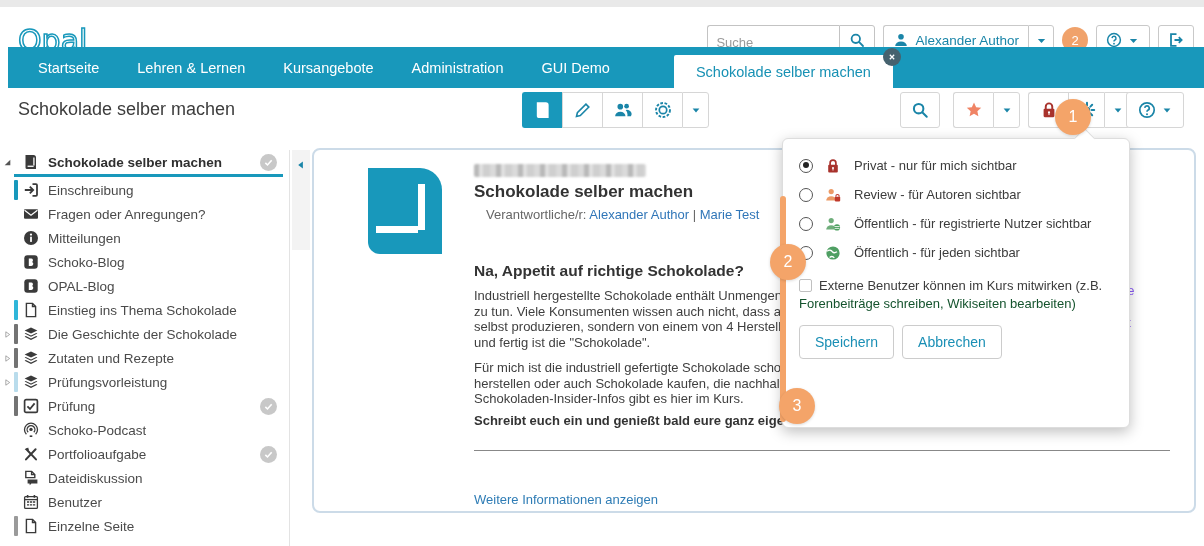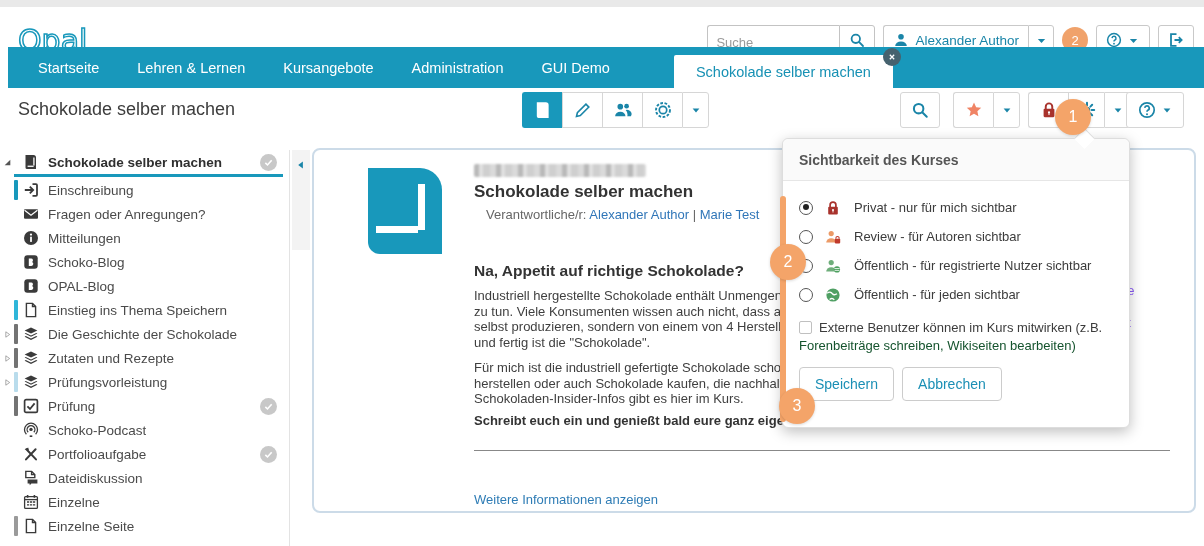--- a/index.html
+++ b/index.html
@@ -394,21 +394,21 @@
       </div>
       <div class="tree-row">
         <span class="tree-caret"></span>
         <span class="tree-marker" style="background: rgb(47, 182, 217);"></span>
         <span class="tree-icon">
           <svg viewBox="0 0 16 16" fill="none" stroke="currentColor" stroke-width="1.4">
             <path d="M3.4 1.4h6.1l3.1 3.1v10.1H3.4z"></path>
             <path d="M9.5 1.4v3.1h3.1"></path>
           </svg>
         </span>
-        <span class="tree-label">Einstieg ins Thema Speichern</span>
+        <span class="tree-label">Einstieg ins Thema Schokolade</span>
       </div>
       <div class="tree-row">
         <span class="tree-caret">
           <svg viewBox="0 0 16 16" fill="none" stroke="#8a8a8a" stroke-width="1.3">
             <path d="M5 3.2 11.8 8 5 12.8z"></path>
           </svg>
         </span>
         <span class="tree-marker" style="background: rgb(115, 115, 115);"></span>
         <span class="tree-icon">
           <svg viewBox="0 0 16 16" fill="currentColor">
@@ -513,21 +513,21 @@
         <span class="tree-caret"></span>
         <span class="tree-marker" style="background: transparent;"></span>
         <span class="tree-icon">
           <svg viewBox="0 0 16 16" fill="none" stroke="currentColor" stroke-width="1.3">
             <rect x="1.6" y="2.6" width="12.8" height="11.8" rx="1"></rect>
             <path d="M1.6 5.6h12.8"></path>
             <path d="M4.6 1v2.8M11.4 1v2.8" stroke-width="1.6"></path>
             <path d="M4 8h2.2M7 8h2.2M10 8h2.2M4 10.8h2.2M7 10.8h2.2M10 10.8h2.2"></path>
           </svg>
         </span>
-        <span class="tree-label">Einzelne</span>
+        <span class="tree-label">Benutzer</span>
       </div>
       <div class="tree-row">
         <span class="tree-caret"></span>
         <span class="tree-marker" style="background: rgb(154, 154, 154);"></span>
         <span class="tree-icon">
           <svg viewBox="0 0 16 16" fill="none" stroke="currentColor" stroke-width="1.4">
             <path d="M3.4 1.4h6.1l3.1 3.1v10.1H3.4z"></path>
             <path d="M9.5 1.4v3.1h3.1"></path>
           </svg>
         </span>
@@ -572,21 +572,20 @@
         <div>Schokoladen-Insider-Infos gibt es hier im Kurs.</div>
       </div>
     <div class="bold-line">Schreibt euch ein und genießt bald eure ganz eigene S</div>
     <div class="divider"></div>
     <div class="more-link">Weitere Informationen anzeigen</div>
     <span id="fragments"><span class="fragment frag-0">ne</span><span class="fragment frag-1">nt</span><span class="fragment frag-2">d</span></span>
   </div>
 
   <div class="popup">
     <div class="popup-arrow"></div>
-    <div class="popup-header">Sichtbarkeit des Kurses</div>
     <div class="popup-body">
       <div id="popup-options">
           <div class="opt-row">
             <span class="radio on"></span>
             <span class="opt-icon" style="color: rgb(168, 50, 44);">
               <svg viewBox="0 0 16 16">
                 <path d="M5.1 7V5a2.9 2.9 0 0 1 5.8 0v2" fill="none" stroke="currentColor" stroke-width="1.7"></path>
                 <rect x="3.2" y="6.8" width="9.6" height="7.6" rx="1" fill="currentColor"></rect>
                 <circle cx="8" cy="10" r="1" fill="#fff"></circle>
                 <rect x="7.55" y="10.3" width=".9" height="2.2" fill="#fff"></rect>

